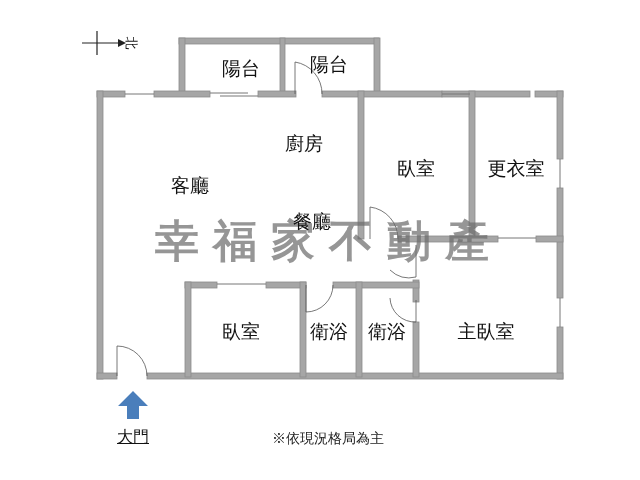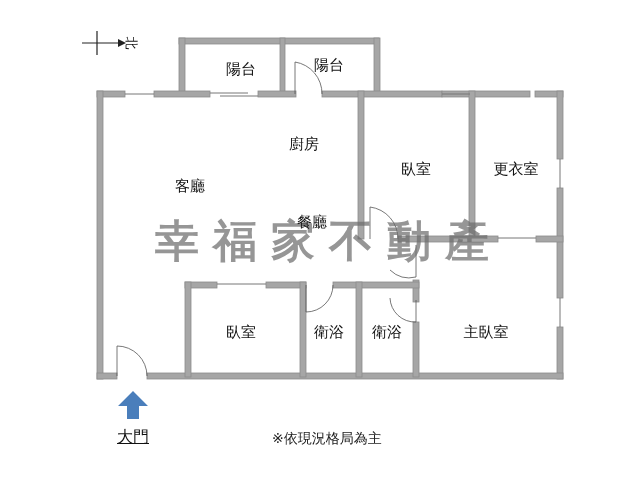--- a/index.html
+++ b/index.html
@@ -1,20 +1,20 @@
 <!DOCTYPE html>
 <html><head>
 <meta charset="utf-8">
 <style>
   html,body{margin:0;padding:0;background:#ffffff;}
   body{width:640px;height:480px;position:relative;overflow:hidden;font-family:"DejaVu Sans","Liberation Sans",sans-serif;}
   svg{position:absolute;left:0;top:0;}
-  .lbl{position:absolute;font-size:15px;color:#111;white-space:nowrap;transform:translate(-50%,-50%);}
+  .lbl{position:absolute;font-size:19px;color:#111;white-space:nowrap;transform:translate(-50%,-50%);}
   .wm{position:absolute;left:155px;top:212px;font-size:44px;font-weight:bold;color:rgba(110,110,110,0.72);letter-spacing:14px;white-space:nowrap;}
-  .note{position:absolute;left:272px;top:430px;font-size:14px;color:#222;}
+  .note{position:absolute;left:272px;top:430px;font-size:14px;color:#222;font-family:Liberation Serif, serif;}
   .door-lbl{position:absolute;left:117px;top:427px;font-size:16px;color:#111;text-decoration:underline;}
   .north{position:absolute;left:124px;top:34px;font-size:13px;color:#111;transform:rotate(90deg);}
 </style>
 </head>
 <body>
 
 <svg width="640" height="480">
   <g fill="#a6a6a6" stroke="#8c8c8c" stroke-width="0.8">
 
     <rect x="179" y="38" width="200" height="6"></rect>

